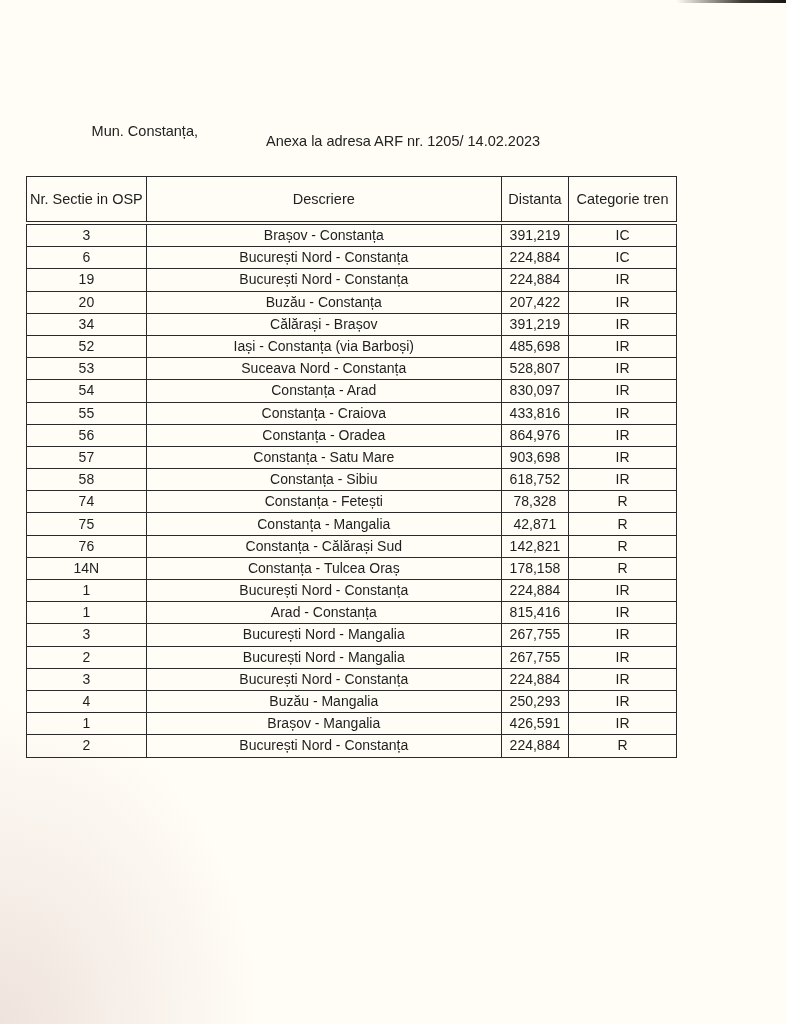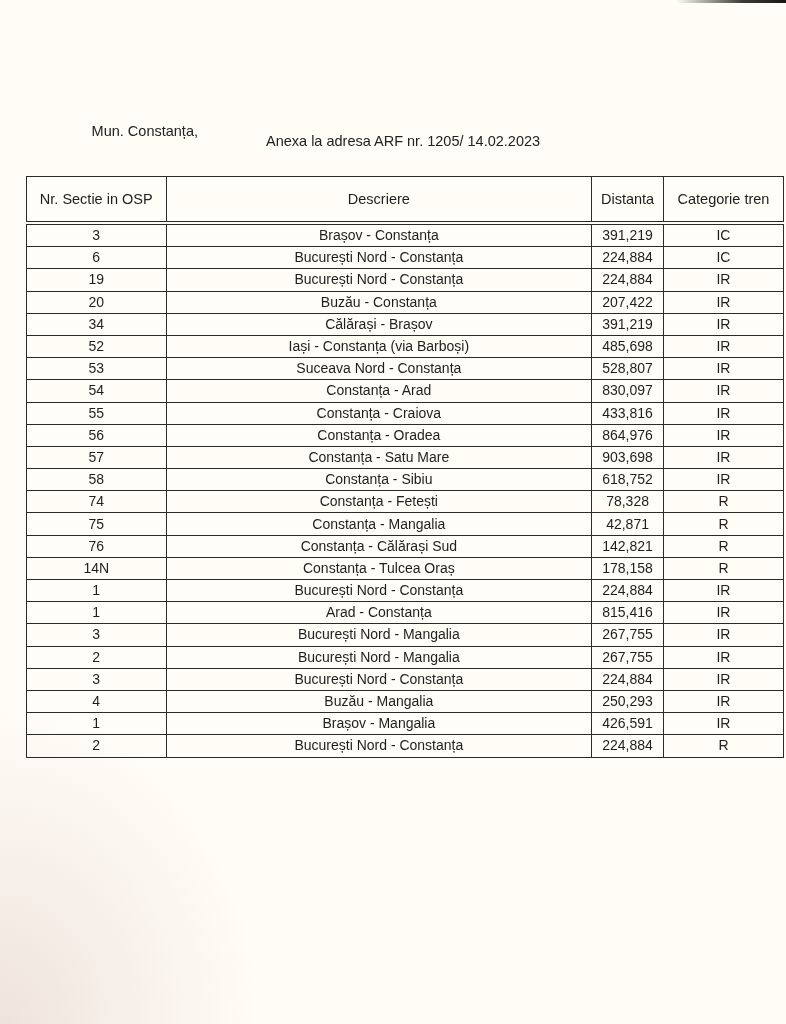--- a/index.html
+++ b/index.html
@@ -46,21 +46,21 @@
     left: 226px;
     top: 133px;
     font-size: 14.5px;
     color: #222;
     margin-left: 40px;
   }
   table.doc-table {
     position: absolute;
     left: 26px;
     top: 176px;
-    width: 758px;
+    width: 651px;
     border-collapse: collapse;
     font-size: 14px;
     color: #1e1e1e;
   }
   table.doc-table th,
   table.doc-table td {
     border: 1.3px solid #2a2a2a;
     text-align: center;
     padding: 0;
     font-weight: normal;

